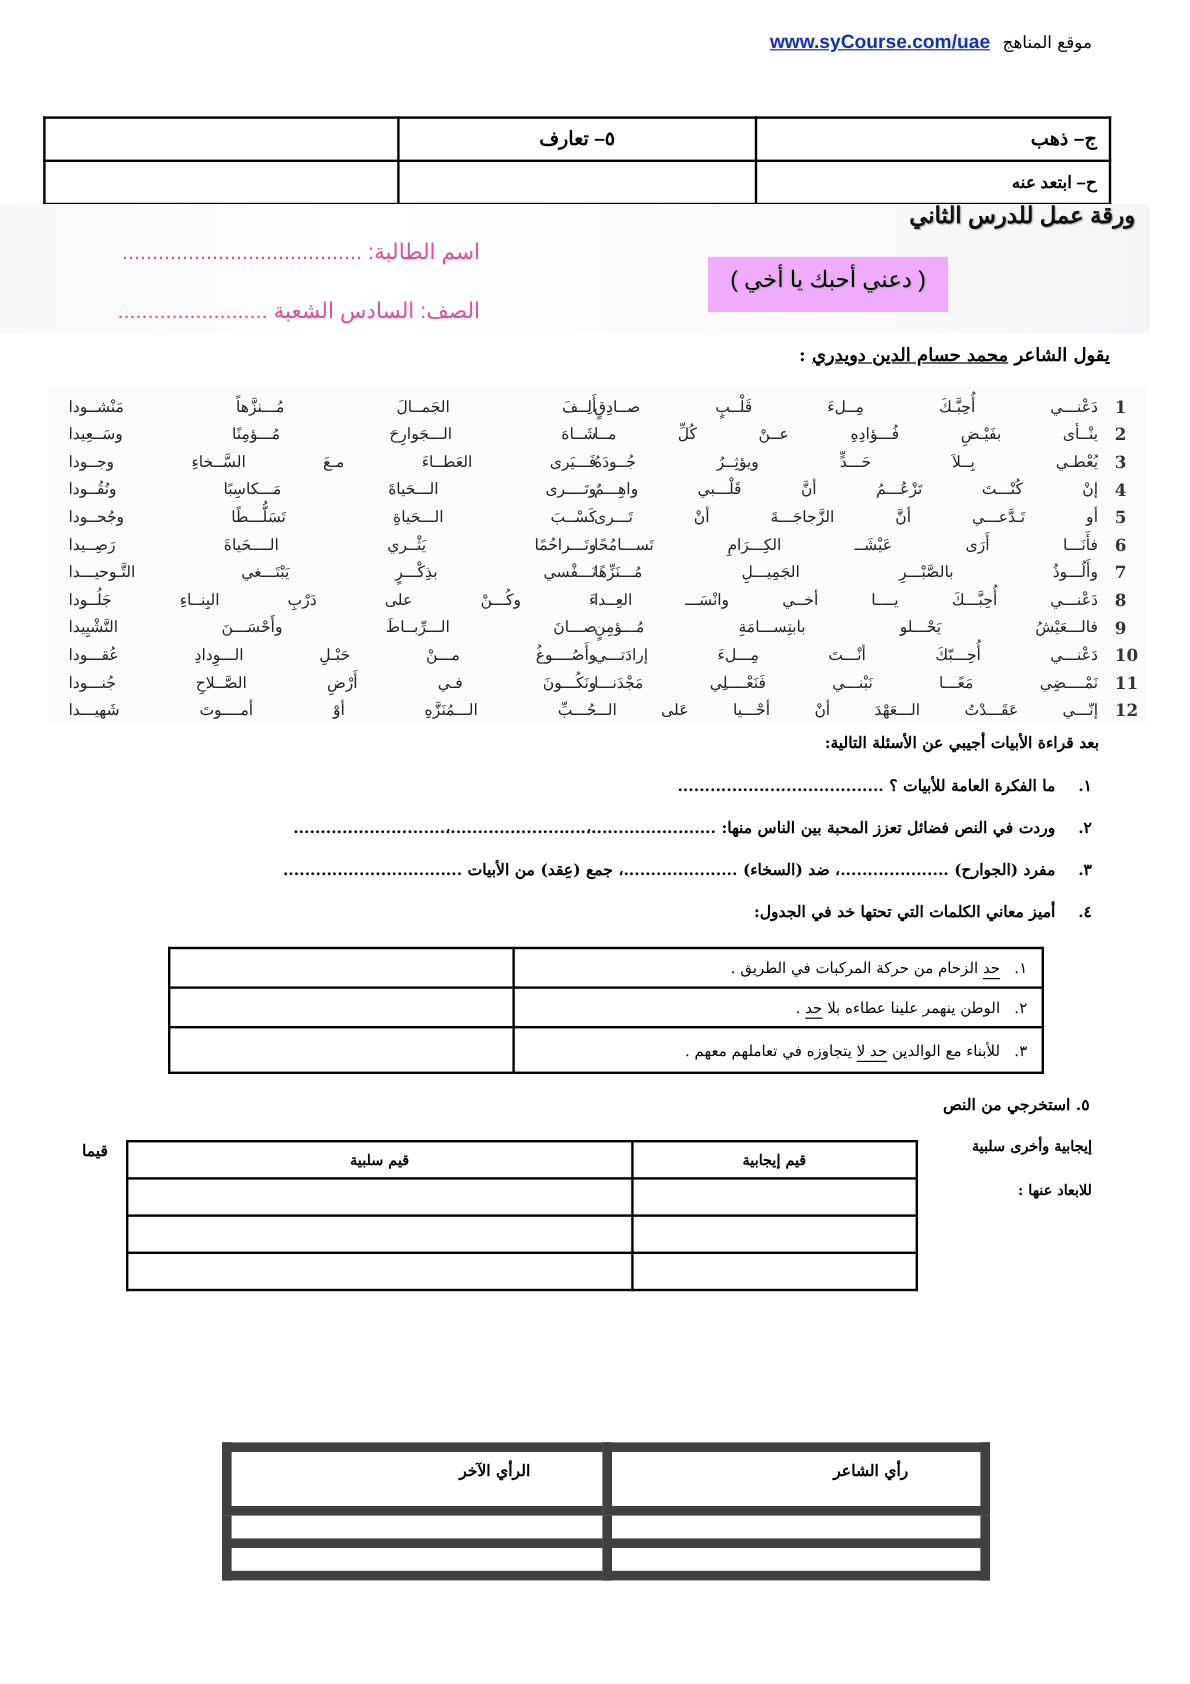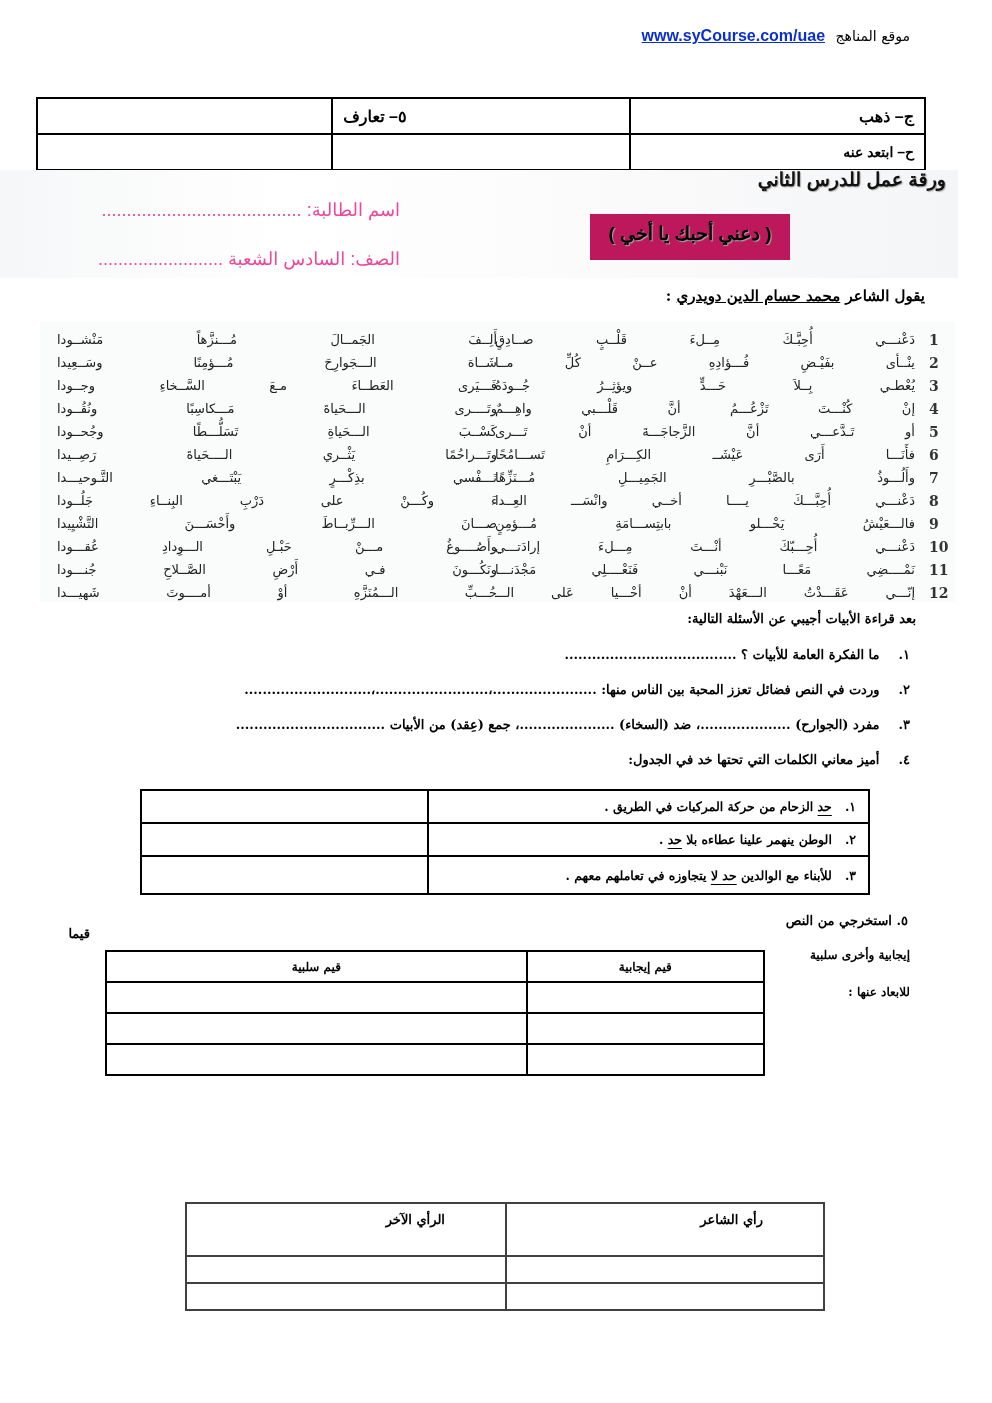--- a/index.html
+++ b/index.html
@@ -10,67 +10,67 @@
     
     .site-line { top: 27px; left: 620px; width: 290px; height: 24px; direction: rtl; text-align: right; font-size: 14px; white-space: nowrap; }
     .site-line .lbl { font-family: "DejaVu Sans", sans-serif; }
     .site-line a { color: #0b2fd0; font-weight: bold; text-decoration: underline; font-family: "Liberation Sans", sans-serif; font-size: 16px; margin-right: 6px; }
 
     
     table { border-collapse: collapse; }
     .top-table { top: 97px; left: 36px; width: 890px; direction: rtl; }
     .top-table td { border: 2px solid #000; height: 36px; padding: 0 10px; font-family: "Liberation Sans", sans-serif; font-weight: bold; font-size: 16px; }
     .top-table td.c1 { width: 296px; text-align: right; }
-    .top-table td.c2 { width: 298px; text-align: left; }
+    .top-table td.c2 { width: 298px; text-align: center; }
     .top-table td.c3 { width: 296px; }
     .top-table td.small { font-size: 14px; }
 
     
     .band { top: 170px; left: 0; width: 958px; height: 108px; background: linear-gradient(to left, #f4f5f6 0%, #fbfbfc 40%, #ffffff 70%, #f6f7f8 100%); }
     .ws-title { top: 168px; left: 700px; width: 246px; text-align: right; direction: rtl; font-family: "Liberation Sans", sans-serif; font-weight: bold; font-size: 19px; color: #111; text-shadow: 1px 1px 1px #aaa; }
-    .lesson-title { top: 214px; left: 590px; width: 200px; height: 46px; background: #be185d; text-align: center; direction: rtl; font-family: "Liberation Sans", sans-serif; font-weight: bold; font-size: 19px; line-height: 40px; text-shadow: 1px 1px 1px #aaa; }
+    .lesson-title { top: 214px; left: 590px; width: 200px; height: 46px; background: #f0abfc; text-align: center; direction: rtl; font-family: "Liberation Sans", sans-serif; font-weight: normal; font-size: 19px; line-height: 40px; text-shadow: 1px 1px 1px #aaa; }
     .student-line { left: 40px; width: 360px; direction: rtl; text-align: right; font-family: "Liberation Sans", sans-serif; font-size: 18px; white-space: nowrap; color: #ec4899; }
     .student-line .dots { letter-spacing: 1px; }
 
     .poet-line { top: 287px; left: 500px; width: 425px; direction: rtl; text-align: right; font-family: "DejaVu Serif", serif; font-weight: bold; font-size: 15px; white-space: nowrap; }
     .poet-line .poet-name { text-decoration: underline; }
 
     
     .poem { top: 322px; left: 40px; width: 915px; height: 280px; background: #fafbfb; }
     .poem-row { position: absolute; left: 0; width: 915px; height: 22.8px; direction: rtl; font-family: "DejaVu Sans", sans-serif; font-size: 13px; color: #222; white-space: nowrap; }
     .poem-row .num { position: absolute; right: 0; width: 26px; text-align: left; font-family: "DejaVu Serif", serif; font-weight: bold; font-size: 14px; color: #333; }
     .poem-row .first { position: absolute; right: 40px; width: 420px; text-align: justify; text-align-last: justify; letter-spacing: 1px; }
     .poem-row .second { position: absolute; right: 458px; width: 440px; text-align: justify; text-align-last: justify; letter-spacing: 1px; }
 
     
     .q-intro { top: 611px; left: 500px; width: 416px; direction: rtl; text-align: right; font-family: "DejaVu Serif", serif; font-size: 13px; font-weight: bold; }
     .q { left: 140px; width: 770px; direction: rtl; text-align: right; font-family: "DejaVu Serif", serif; font-size: 13px; font-weight: bold; white-space: nowrap; }
     .q .qn { display: inline-block; width: 26px; text-align: right; }
 
     
     .mean-table { top: 789px; left: 140px; width: 730px; direction: rtl; }
-    .mean-table td { border: 2px solid #000; height: 33px; font-family: "DejaVu Serif", serif; font-size: 12.5px; font-weight: bold; padding: 0 12px; margin-top: 36px; }
+    .mean-table td { border: 2px solid #000; height: 33px; font-family: "DejaVu Serif", serif; font-size: 12.5px; font-weight: normal; padding: 0 12px; margin-top: 36px; }
     .mean-table td.sentence { width: 442px; text-align: right; }
     .mean-table td.answer { width: 288px; }
     .mean-table .ul { text-decoration: underline; text-underline-offset: 4px; }
     .mean-table tr:last-child td { height: 38px; }
 
     
     .q5-a { top: 913px; left: 640px; width: 268px; direction: rtl; text-align: right; font-family: "DejaVu Serif", serif; font-size: 13px; font-weight: bold; }
-    .q5-b { top: 926px; left: 40px; width: 50px; text-align: right; direction: rtl; font-family: "DejaVu Serif", serif; font-size: 13px; font-weight: bold; }
+    .q5-b { top: 951px; left: 40px; width: 50px; text-align: right; direction: rtl; font-family: "DejaVu Serif", serif; font-size: 13px; font-weight: bold; }
     .q5-c { top: 948px; left: 760px; width: 150px; direction: rtl; text-align: right; font-family: "DejaVu Serif", serif; font-size: 12px; font-weight: bold; }
     .q5-d { top: 985px; left: 760px; width: 150px; direction: rtl; text-align: right; font-family: "DejaVu Serif", serif; font-size: 12px; font-weight: bold; }
     .values-table { top: 950px; left: 105px; width: 660px; direction: rtl; }
     .values-table td, .values-table th { border: 2px solid #000; height: 31px; font-family: "DejaVu Serif", serif; font-size: 12px; font-weight: bold; text-align: center; }
     .values-table .col-pos { width: 238px; }
     .values-table .col-neg { width: 422px; }
 
     
     .opinion-table { top: 1202px; left: 185px; width: 640px; direction: rtl; }
-    .opinion-table td { border: 2px solid #404040; font-family: "DejaVu Serif", serif; font-size: 13px; font-weight: bold; }
+    .opinion-table td { border: 8px solid #404040; font-family: "DejaVu Serif", serif; font-size: 13px; font-weight: bold; }
     .opinion-table tr.head td { height: 53px; vertical-align: top; padding-top: 8px; }
     .opinion-table tr.body td { height: 27px; }
     .opinion-table td.c-poet { width: 319px; text-align: right; padding-right: 60px; }
     .opinion-table td.c-other { width: 321px; text-align: right; padding-right: 60px; }
   </style>
 </head>
 <body>
 
 <div class="abs site-line">
   <span class="lbl">موقع المناهج</span>

